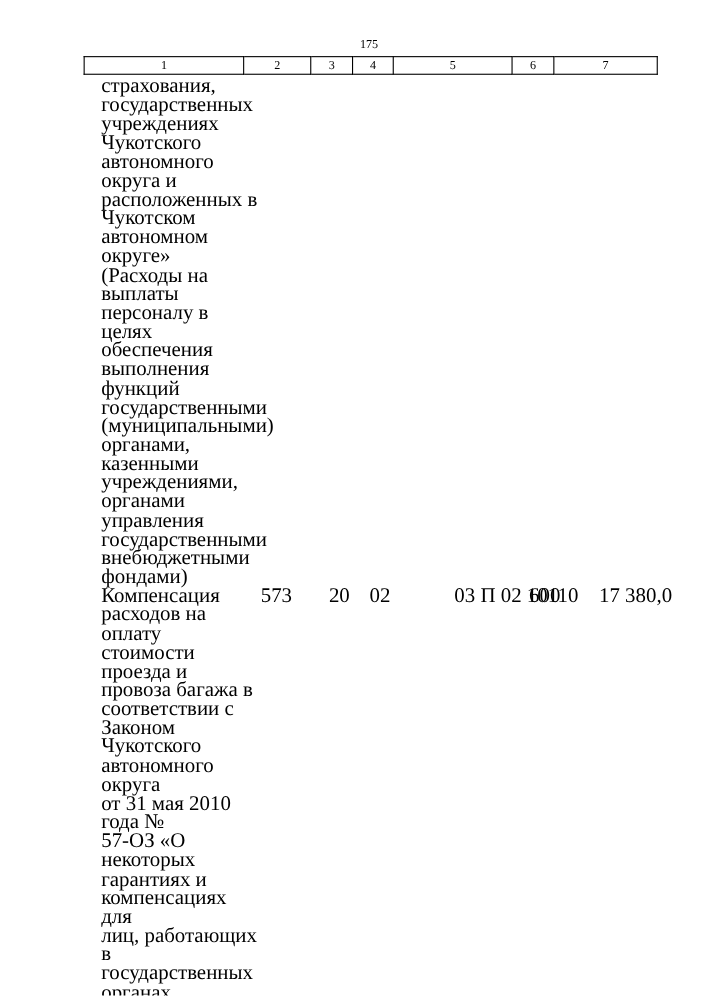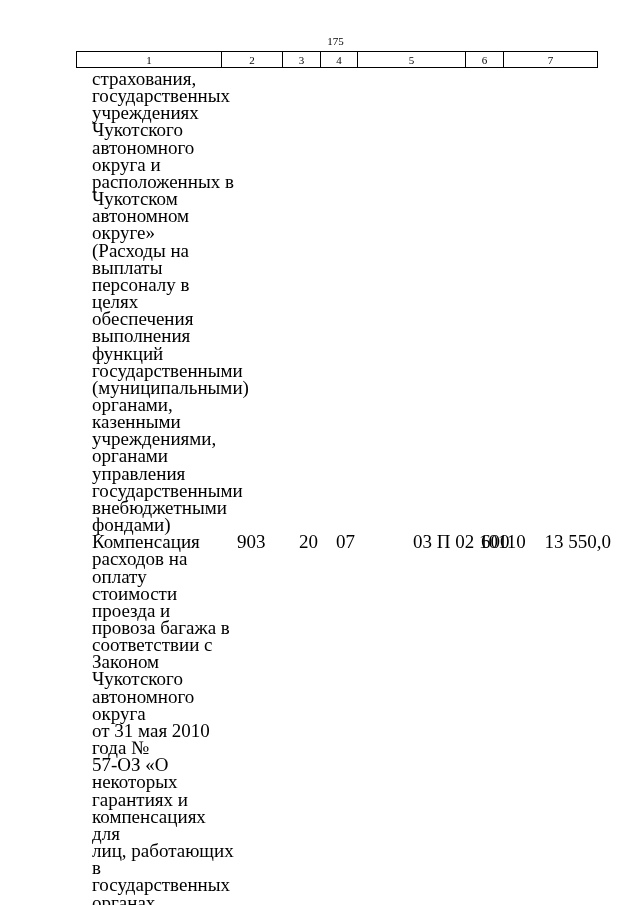--- a/index.html
+++ b/index.html
@@ -142,20 +142,20 @@
 Чукотском
 территориальном
 фонде обязательного
 медицинского
 страхования,
 государственных
 учреждениях
 Чукотского
 автономного округа и
 расположенных в</div>
-    <span class="cell c2">903</span>
+    <span class="cell c2">573</span>
     <span class="cell c3">20</span>
-    <span class="cell c4">07</span>
+    <span class="cell c4">02</span>
     <span class="cell c5">03 П 02 10110</span>
     <span class="cell c6">600</span>
-    <span class="cell c7">13 550,0</span>
+    <span class="cell c7">17 380,0</span>
   </div>
 </div>
 
 </body></html>

